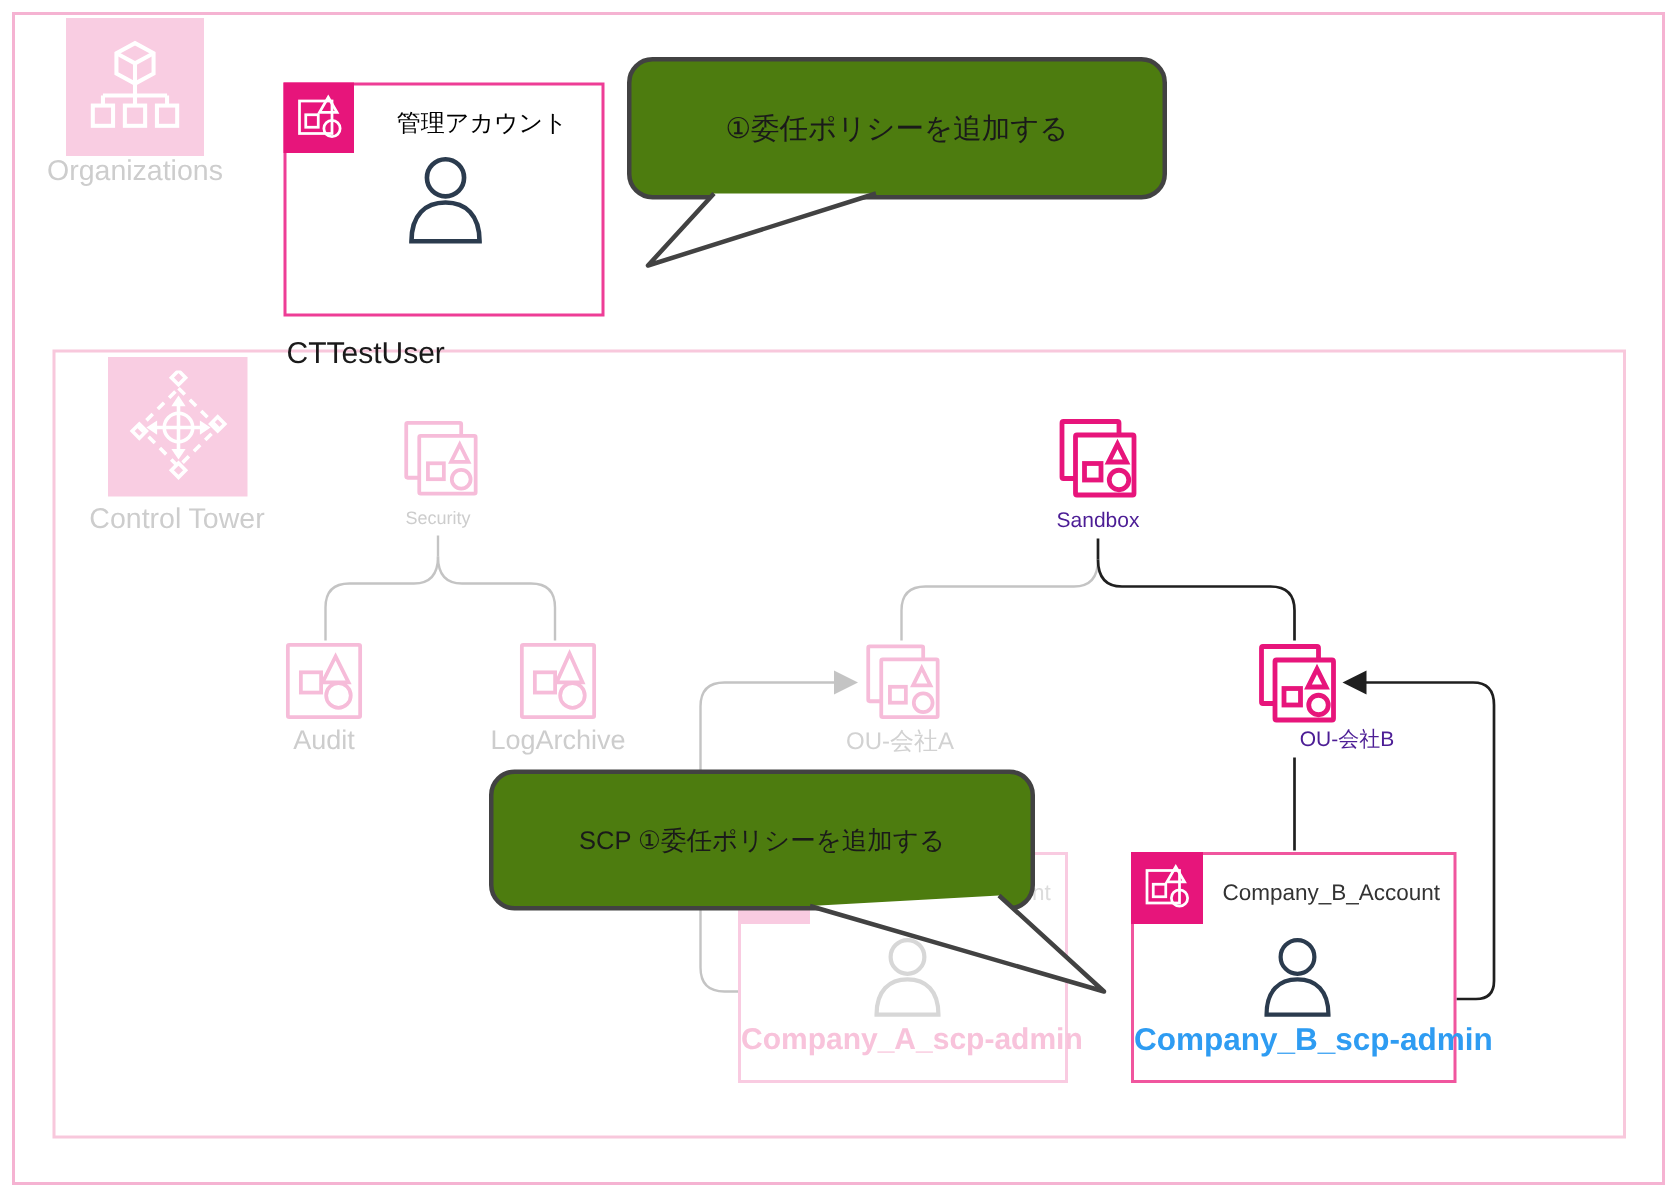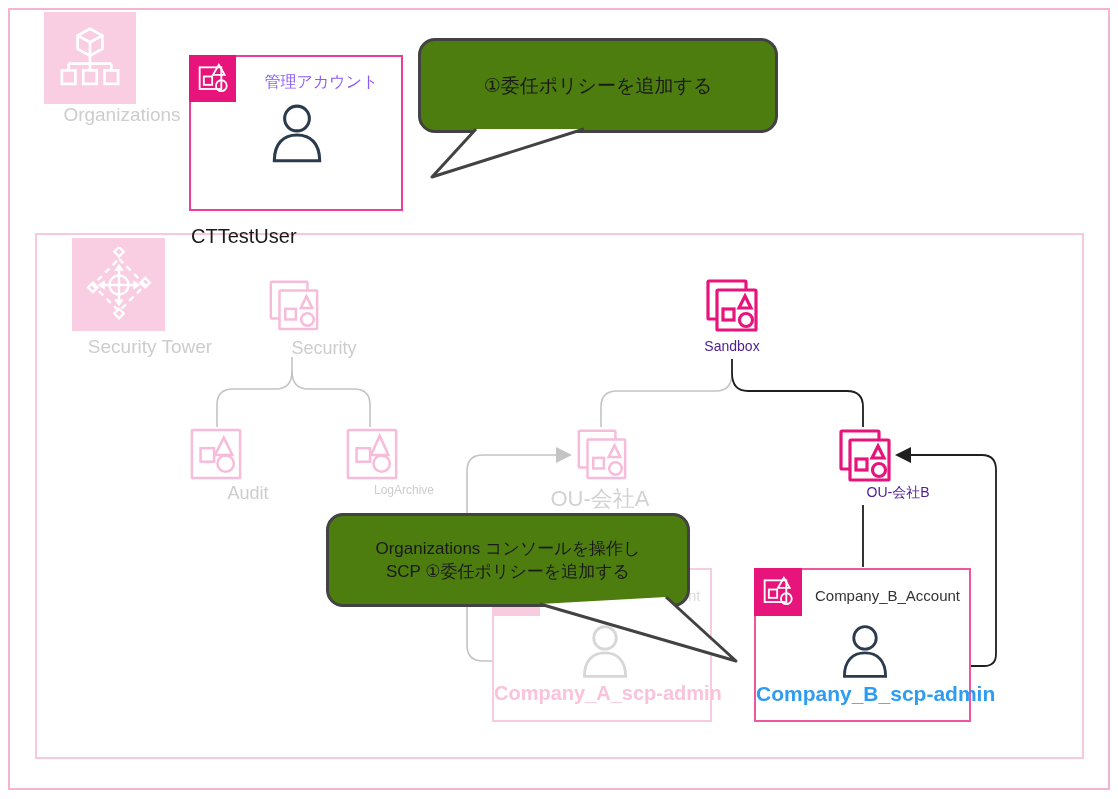--- a/index.html
+++ b/index.html
@@ -5,21 +5,21 @@
   html,body{margin:0;padding:0;background:#fff;}
   #canvas{
     position:relative;width:1118px;height:799px;background:#fff;overflow:hidden;
     font-family:"Liberation Sans","DejaVu Sans",sans-serif;
   }
   .abs{position:absolute;}
   .outer-frame{left:8px;top:8px;width:1102px;height:782px;border:2px solid #f5b3d2;box-sizing:border-box;}
   .inner-frame{left:35px;top:233px;width:1049px;height:526px;border:2px solid #f8c8dc;box-sizing:border-box;}
   .svc-tile{background:#f9cde2;display:flex;align-items:center;justify-content:center;}
   .lbl{position:absolute;text-align:center;white-space:nowrap;}
-  .lbl-faded{color:#cdcdcd;font-size:19px;padding-left:32px;}
+  .lbl-faded{color:#cdcdcd;font-size:19px;}
   .lbl-dark{color:#4c1d95;font-size:14px;}
   .acct-box{position:absolute;background:#fff;box-sizing:border-box;}
   .acct-head{position:absolute;left:-2px;top:-2px;display:flex;align-items:center;justify-content:center;}
   .acct-title{position:absolute;text-align:center;white-space:nowrap;}
   .user-name{position:absolute;left:0;right:0;text-align:left;white-space:nowrap;}
   .bubble{position:absolute;background:#4d7c0f;border:3px solid #424242;border-radius:17px;box-sizing:border-box;
           display:flex;flex-direction:column;align-items:center;justify-content:center;color:#1a1a1a;}
   .tail-svg{position:absolute;left:0;top:0;width:1118px;height:799px;pointer-events:none;}
 </style>
 </head>
@@ -65,52 +65,52 @@
       <path d="M32,10 L54,32 L32,54 L10,32 Z" stroke-dasharray="5 4"></path>
       <path d="M32,2 L36,6 L32,10 L28,6 Z M58,32 L54,36 L50,32 L54,28 Z M32,54 L36,58 L32,62 L28,58 Z M10,32 L14,36 L10,40 L6,36 Z" transform="translate(0,-2)"></path>
       <circle cx="32" cy="32" r="8"></circle>
       <path d="M32,18 L32,46 M18,32 L46,32"></path>
       <polygon points="32,14 28,20 36,20" fill="#fff" stroke="none"></polygon>
       <polygon points="32,50 28,44 36,44" fill="#fff" stroke="none"></polygon>
       <polygon points="14,32 20,28 20,36" fill="#fff" stroke="none"></polygon>
       <polygon points="50,32 44,28 44,36" fill="#fff" stroke="none"></polygon>
     </svg>
   </div>
-  <div class="lbl lbl-faded" style="left:38px;top:336px;width:160px;">Security Tower</div>
+  <div class="lbl lbl-faded" style="left:38px;top:336px;width:160px;">Control Tower</div>
 
   <div class="abs" style="left:266px;top:277px;">
     <svg width="54" height="56" viewBox="0 0 56 58" fill="none" stroke="#f6bcd9" stroke-width="2.6">
       <rect x="5" y="5" width="38" height="38" rx="1"></rect>
       <rect x="14" y="14" width="39" height="40" rx="1" fill="#fff"></rect>
       <rect x="20" y="33" width="11" height="11"></rect>
       <path d="M42,20 L48,32 L36,32 Z"></path>
       <circle cx="43" cy="44" r="6.5"></circle>
     </svg>
   </div>
-  <div class="lbl lbl-faded" style="left:222px;top:338px;width:140px;font-size:18px;">Security</div>
+  <div class="lbl lbl-faded" style="left:222px;top:338px;width:140px;font-size:12px;">Security</div>
 
   <div class="abs" style="left:189px;top:427px;">
     <svg width="54" height="54" viewBox="0 0 56 56" fill="none" stroke="#f6bcd9" stroke-width="2.6">
       <rect x="3" y="3" width="50" height="50" rx="1"></rect>
       <rect x="12" y="22" width="14" height="14"></rect>
       <path d="M36,11 L45,29 L27,29 Z"></path>
       <circle cx="38" cy="38" r="8.5"></circle>
     </svg>
   </div>
   <div class="lbl lbl-faded" style="left:146px;top:483px;width:140px;font-size:18px;">Audit</div>
 
   <div class="abs" style="left:345px;top:427px;">
     <svg width="54" height="54" viewBox="0 0 56 56" fill="none" stroke="#f6bcd9" stroke-width="2.6">
       <rect x="3" y="3" width="50" height="50" rx="1"></rect>
       <rect x="12" y="22" width="14" height="14"></rect>
       <path d="M36,9 L45,29 L27,29 Z"></path>
       <circle cx="38" cy="38" r="8.5"></circle>
     </svg>
   </div>
-  <div class="lbl lbl-faded" style="left:302px;top:483px;width:140px;font-size:12px;">LogArchive</div>
+  <div class="lbl lbl-faded" style="left:302px;top:483px;width:140px;font-size:18px;">LogArchive</div>
 
   <div class="abs" style="left:703px;top:276px;">
     <svg width="56" height="58" viewBox="0 0 56 58" fill="none" stroke="#e7157b" stroke-width="3.2">
       <rect x="5" y="5" width="38" height="38" rx="1"></rect>
       <rect x="14" y="14" width="39" height="40" rx="1" fill="#fff"></rect>
       <rect x="20" y="33" width="11" height="11"></rect>
       <path d="M42,20 L48,32 L36,32 Z"></path>
       <circle cx="43" cy="44" r="6.5"></circle>
     </svg>
   </div>
@@ -118,21 +118,21 @@
 
   <div class="abs" style="left:574px;top:426px;">
     <svg width="54" height="56" viewBox="0 0 56 58" fill="none" stroke="#f6bcd9" stroke-width="2.6">
       <rect x="5" y="5" width="38" height="38" rx="1"></rect>
       <rect x="14" y="14" width="39" height="40" rx="1" fill="#fff"></rect>
       <rect x="20" y="33" width="11" height="11"></rect>
       <path d="M42,20 L48,32 L36,32 Z"></path>
       <circle cx="43" cy="44" r="6.5"></circle>
     </svg>
   </div>
-  <div class="lbl" style="left:530px;top:484px;width:140px;font-size:22px;color:#d2d2d2;">OU-会社A</div>
+  <div class="lbl" style="left:530px;top:484px;width:140px;font-size:16px;color:#d2d2d2;">OU-会社A</div>
 
   <div class="abs" style="left:836px;top:426px;">
     <svg width="56" height="58" viewBox="0 0 56 58" fill="none" stroke="#e7157b" stroke-width="3.2">
       <rect x="5" y="5" width="38" height="38" rx="1"></rect>
       <rect x="14" y="14" width="39" height="40" rx="1" fill="#fff"></rect>
       <rect x="20" y="33" width="11" height="11"></rect>
       <path d="M42,20 L48,32 L36,32 Z"></path>
       <circle cx="43" cy="44" r="6.5"></circle>
     </svg>
   </div>
@@ -140,21 +140,21 @@
 
   <div class="acct-box" style="left:189px;top:55px;width:214px;height:156px;border:2px solid #ee3d96;">
     <div class="acct-head" style="width:47px;height:47px;background:#e7157b;">
       <svg width="40" height="40" viewBox="0 0 48 48" fill="none" stroke="#fff" stroke-width="2.2">
         <rect x="8" y="10" width="26" height="26"></rect>
         <rect x="13" y="21" width="10" height="10"></rect>
         <path d="M31,7 L38,19 L24,19 Z"></path>
         <circle cx="34" cy="32" r="6.5"></circle>
       </svg>
     </div>
-    <div class="acct-title" style="left:55px;right:4px;top:15px;font-size:16px;color:#8b5cf6;">管理アカウント</div>
+    <div class="acct-title" style="left:55px;right:4px;top:15px;font-size:16px;color:#000000;">管理アカウント</div>
     <div class="abs" style="left:73px;top:44px;">
       <svg width="66" height="66" viewBox="0 0 64 64" fill="none" stroke="#2b3b4e" stroke-width="3">
         <circle cx="32" cy="17" r="12"></circle>
         <path d="M10,58 C10,41 19,33 32,33 C45,33 54,41 54,58 Z"></path>
       </svg>
     </div>
     <div class="user-name" style="top:168px;font-size:20px;color:#1a1a1a;">CTTestUser</div>
   </div>
 
   <div class="acct-box" style="left:492px;top:568px;width:220px;height:154px;border:2px solid #f9cbe1;">
@@ -196,20 +196,19 @@
   </div>
 
   <div class="bubble" style="left:418px;top:38px;width:360px;height:95px;font-size:19px;">
     <div>①委任ポリシーを追加する</div>
   </div>
   <svg class="tail-svg">
     <path d="M476,129 L432,177 L584,129" fill="#ffffff" stroke="#424242" stroke-width="3" stroke-linejoin="round"></path>
   </svg>
 
   <div class="bubble" style="left:326px;top:513px;width:364px;height:94px;font-size:17px;line-height:23px;">
-    <div>Organizations コンソールを操作し</div>
     <div>SCP ①委任ポリシーを追加する</div>
   </div>
   <svg class="tail-svg">
     <path d="M540,604 L736,661 L666,597" fill="#ffffff" stroke="#424242" stroke-width="3" stroke-linejoin="round"></path>
   </svg>
 
 </div>
 
 </body></html>

